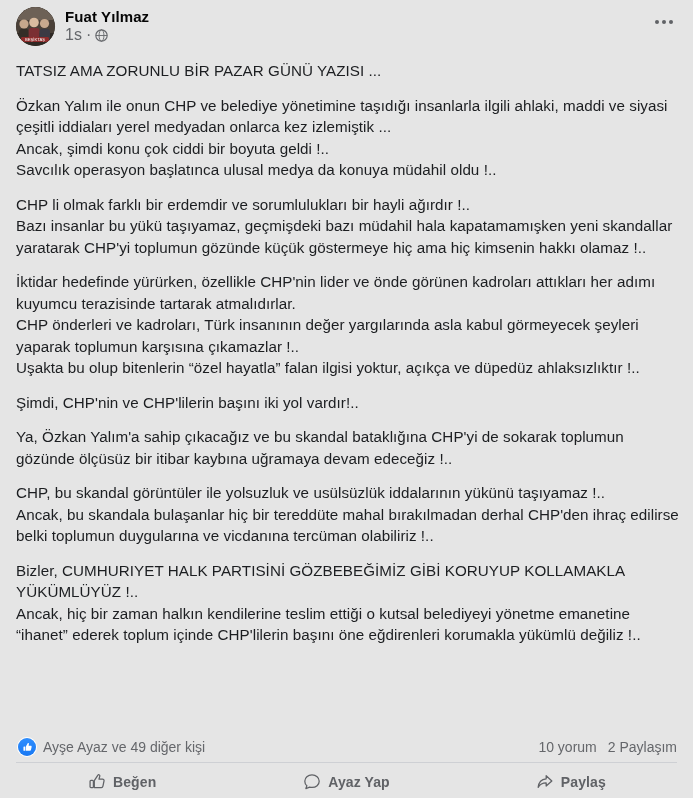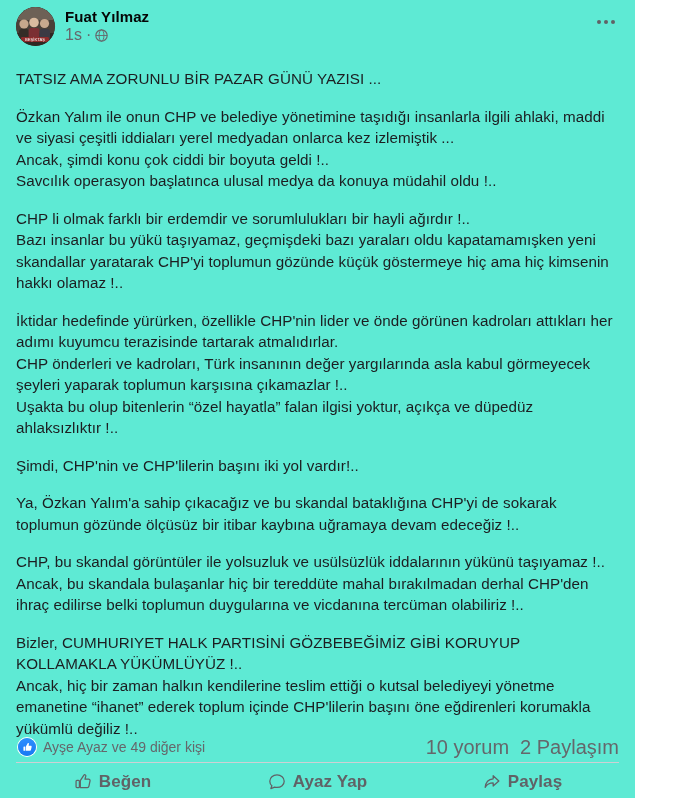--- a/index.html
+++ b/index.html
@@ -7,24 +7,24 @@
     margin: 0;
     padding: 0;
     background: #ffffff;
   }
   body {
     font-family: "Liberation Sans", sans-serif;
     -webkit-font-smoothing: antialiased;
   }
   .post-card {
     position: relative;
-    width: 635px;
+    width: 693px;
     height: 798px;
     box-sizing: border-box;
-    background: #5eead4;
+    background: #e5e5e5;
     overflow: hidden;
   }
 
   
   .post-header {
     display: flex;
     align-items: flex-start;
     padding: 7px 12px 0 16px;
     height: 48px;
     box-sizing: border-box;
@@ -97,21 +97,21 @@
 
   
   .post-body {
     padding: 4px 14px 0 16px;
     color: #1c1e21;
     font-size: 15.2px;
     line-height: 21.5px;
     letter-spacing: .05px;
   }
   .para {
-    margin: 16px 0 13px 0;
+    margin: 8px 0 13px 0;
     white-space: pre-line;
     word-wrap: break-word;
   }
   .para:last-child { margin-bottom: 0; }
 
   
   .stats-row {
     position: absolute;
     left: 0;
     right: 0;
@@ -150,21 +150,21 @@
     overflow: hidden;
     text-overflow: ellipsis;
   }
   .counts {
     display: flex;
     align-items: center;
     flex: 0 0 auto;
     gap: 11px;
   }
   .counts span {
-    font-size: 20px;
+    font-size: 14px;
     color: #65676b;
     cursor: pointer;
     white-space: nowrap;
   }
 
   
   .divider {
     position: absolute;
     left: 16px;
     right: 16px;
@@ -185,21 +185,21 @@
   }
   .action-btn {
     flex: 1 1 33.33%;
     display: flex;
     align-items: center;
     justify-content: center;
     gap: 7px;
     border-radius: 4px;
     cursor: pointer;
     color: #606266;
-    font-size: 17px;
+    font-size: 14px;
     font-weight: bold;
     user-select: none;
   }
   .action-btn svg {
     width: 18px;
     height: 18px;
     display: block;
     flex: 0 0 18px;
   }
   .action-label { line-height: 1; letter-spacing: .1px; }
@@ -254,21 +254,21 @@
       <span class="dot"></span>
     </div>
   </div>
 
   <div class="post-body">
     <p class="para">TATSIZ AMA ZORUNLU BİR PAZAR GÜNÜ YAZISI ...</p>
     <p class="para">Özkan Yalım ile onun CHP ve belediye yönetimine taşıdığı insanlarla ilgili ahlaki, maddi ve siyasi çeşitli iddiaları yerel medyadan onlarca kez izlemiştik ...
 Ancak, şimdi konu çok ciddi bir boyuta geldi !..
 Savcılık operasyon başlatınca ulusal medya da konuya müdahil oldu !..</p>
     <p class="para">CHP li olmak farklı bir erdemdir ve sorumlulukları bir hayli ağırdır !..
-Bazı insanlar bu yükü taşıyamaz, geçmişdeki bazı yaraları oldu kapatamamışken yeni skandallar yaratarak CHP'yi toplumun gözünde küçük göstermeye hiç ama hiç kimsenin hakkı olamaz !..</p>
+Bazı insanlar bu yükü taşıyamaz, geçmişdeki bazı müdahil hala kapatamamışken yeni skandallar yaratarak CHP'yi toplumun gözünde küçük göstermeye hiç ama hiç kimsenin hakkı olamaz !..</p>
     <p class="para">İktidar hedefinde yürürken, özellikle CHP'nin lider ve önde görünen kadroları attıkları her adımı kuyumcu terazisinde tartarak atmalıdırlar.
 CHP önderleri ve kadroları, Türk insanının değer yargılarında asla kabul görmeyecek şeyleri yaparak toplumun karşısına çıkamazlar !..
 Uşakta bu olup bitenlerin “özel hayatla” falan ilgisi yoktur, açıkça ve düpedüz ahlaksızlıktır !..</p>
     <p class="para">Şimdi, CHP'nin ve CHP'lilerin başını iki yol vardır!..</p>
     <p class="para">Ya, Özkan Yalım'a sahip çıkacağız ve bu skandal bataklığına CHP'yi de sokarak toplumun gözünde ölçüsüz bir itibar kaybına uğramaya devam edeceğiz !..</p>
     <p class="para">CHP, bu skandal görüntüler ile yolsuzluk ve usülsüzlük iddalarının yükünü taşıyamaz !..
 Ancak, bu skandala bulaşanlar hiç bir tereddüte mahal bırakılmadan derhal CHP'den ihraç edilirse belki toplumun duygularına ve vicdanına tercüman olabiliriz !..</p>
     <p class="para">Bizler, CUMHURIYET HALK PARTISİNİ GÖZBEBEĞİMİZ GİBİ KORUYUP KOLLAMAKLA YÜKÜMLÜYÜZ !..
 Ancak, hiç bir zaman halkın kendilerine teslim ettiği o kutsal belediyeyi yönetme emanetine “ihanet” ederek toplum içinde CHP'lilerin başını öne eğdirenleri korumakla yükümlü değiliz !..</p>
   </div>

